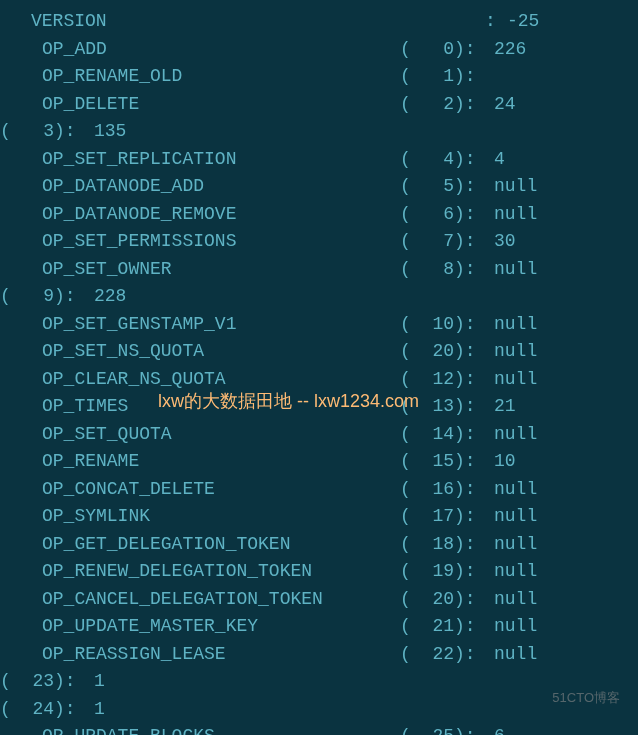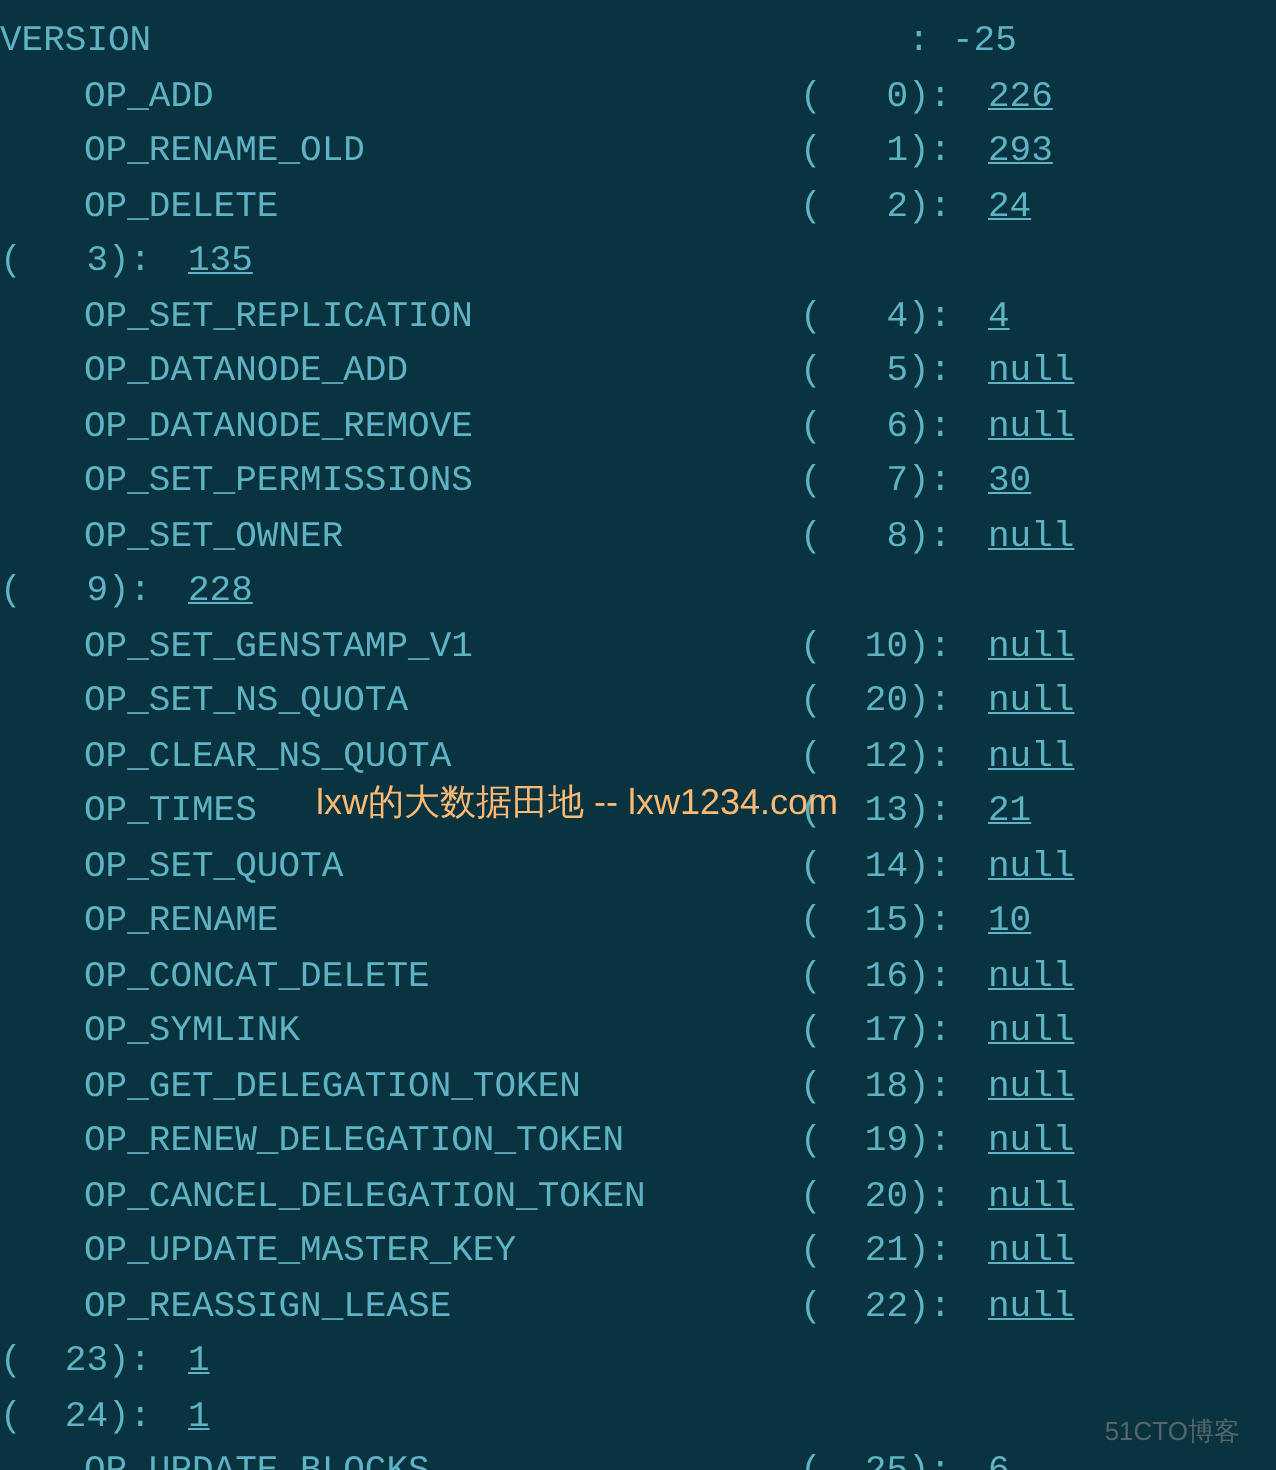--- a/index.html
+++ b/index.html
@@ -32,66 +32,66 @@
     }
     .index {
       width: 42px;
       text-align: right;
     }
     .paren-close {
       width: 40px;
     }
     .value {
       flex: 1;
-      text-decoration: underline;
     }
     .version-row {
       display: flex;
       white-space: pre;
     }
     .version-label {
       width: 454px;
+      margin-left: 31px;
     }
     .version-colon {
       width: 22px;
     }
     .watermark-red {
       position: absolute;
       color: #fdba74;
       font-family: Arial, sans-serif;
       font-size: 18px;
       top: 388px;
       left: 158px;
       pointer-events: none;
       z-index: 10;
     }
     .watermark-gray {
       position: absolute;
       color: #888;
       font-family: Arial, sans-serif;
       font-size: 13px;
-      bottom: 6px;
+      bottom: 24px;
       right: 18px;
       pointer-events: none;
       z-index: 10;
       opacity: 0.6;
     }
   </style>
 </head>
 <body>
 
 <div>
   <div class="version-row">
     <span class="version-label">VERSION</span>
     <span class="version-colon">: </span>
     <span>-25</span>
   </div>
   <div id="ops-container">
       <div class="row"><span class="label">OP_ADD</span><span class="paren-open">(</span><span class="index">0</span><span class="paren-close">): </span><span class="value">226</span></div>
-      <div class="row"><span class="label">OP_RENAME_OLD</span><span class="paren-open">(</span><span class="index">1</span><span class="paren-close">): </span><span class="value">293</span></div>
+      <div class="row"><span class="label">OP_RENAME_OLD</span><span class="paren-open">(</span><span class="index">1</span><span class="paren-close">): </span></div>
       <div class="row"><span class="label">OP_DELETE</span><span class="paren-open">(</span><span class="index">2</span><span class="paren-close">): </span><span class="value">24</span></div>
       <div class="row"><span class="paren-open">(</span><span class="index">3</span><span class="paren-close">): </span><span class="value">135</span></div>
       <div class="row"><span class="label">OP_SET_REPLICATION</span><span class="paren-open">(</span><span class="index">4</span><span class="paren-close">): </span><span class="value">4</span></div>
       <div class="row"><span class="label">OP_DATANODE_ADD</span><span class="paren-open">(</span><span class="index">5</span><span class="paren-close">): </span><span class="value">null</span></div>
       <div class="row"><span class="label">OP_DATANODE_REMOVE</span><span class="paren-open">(</span><span class="index">6</span><span class="paren-close">): </span><span class="value">null</span></div>
       <div class="row"><span class="label">OP_SET_PERMISSIONS</span><span class="paren-open">(</span><span class="index">7</span><span class="paren-close">): </span><span class="value">30</span></div>
       <div class="row"><span class="label">OP_SET_OWNER</span><span class="paren-open">(</span><span class="index">8</span><span class="paren-close">): </span><span class="value">null</span></div>
       <div class="row"><span class="paren-open">(</span><span class="index">9</span><span class="paren-close">): </span><span class="value">228</span></div>
       <div class="row"><span class="label">OP_SET_GENSTAMP_V1</span><span class="paren-open">(</span><span class="index">10</span><span class="paren-close">): </span><span class="value">null</span></div>
       <div class="row"><span class="label">OP_SET_NS_QUOTA</span><span class="paren-open">(</span><span class="index">20</span><span class="paren-close">): </span><span class="value">null</span></div>

